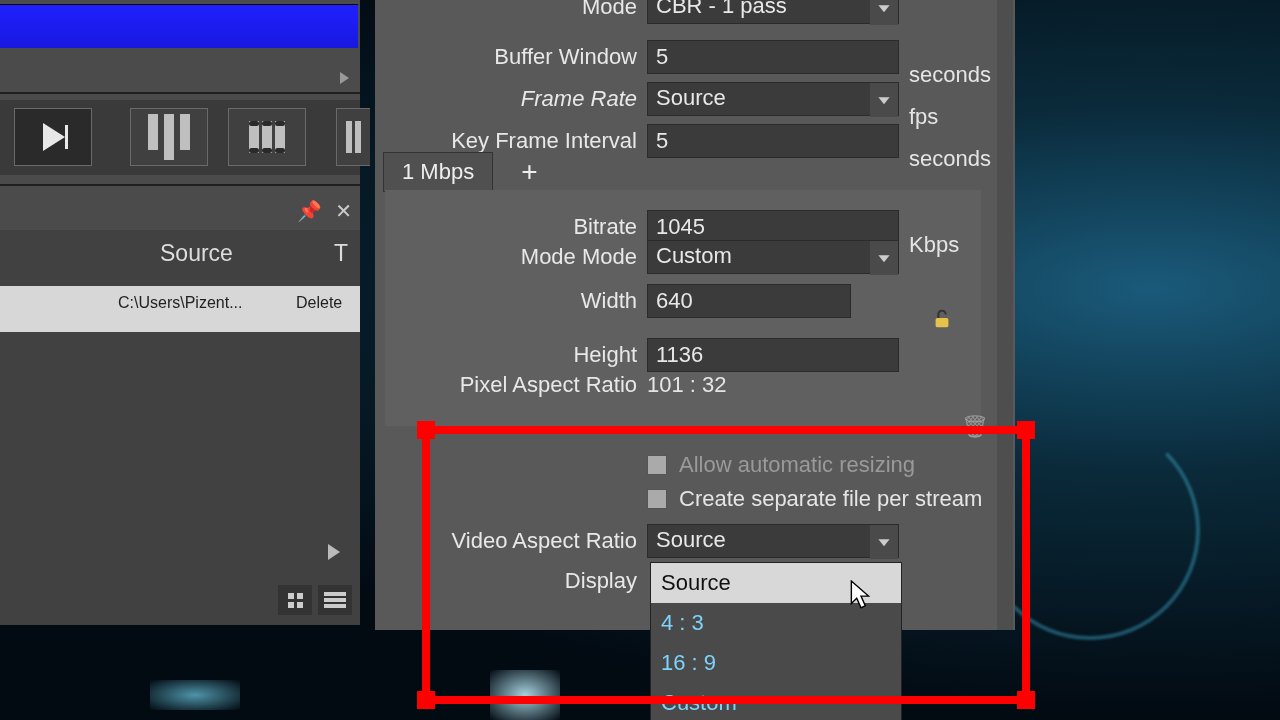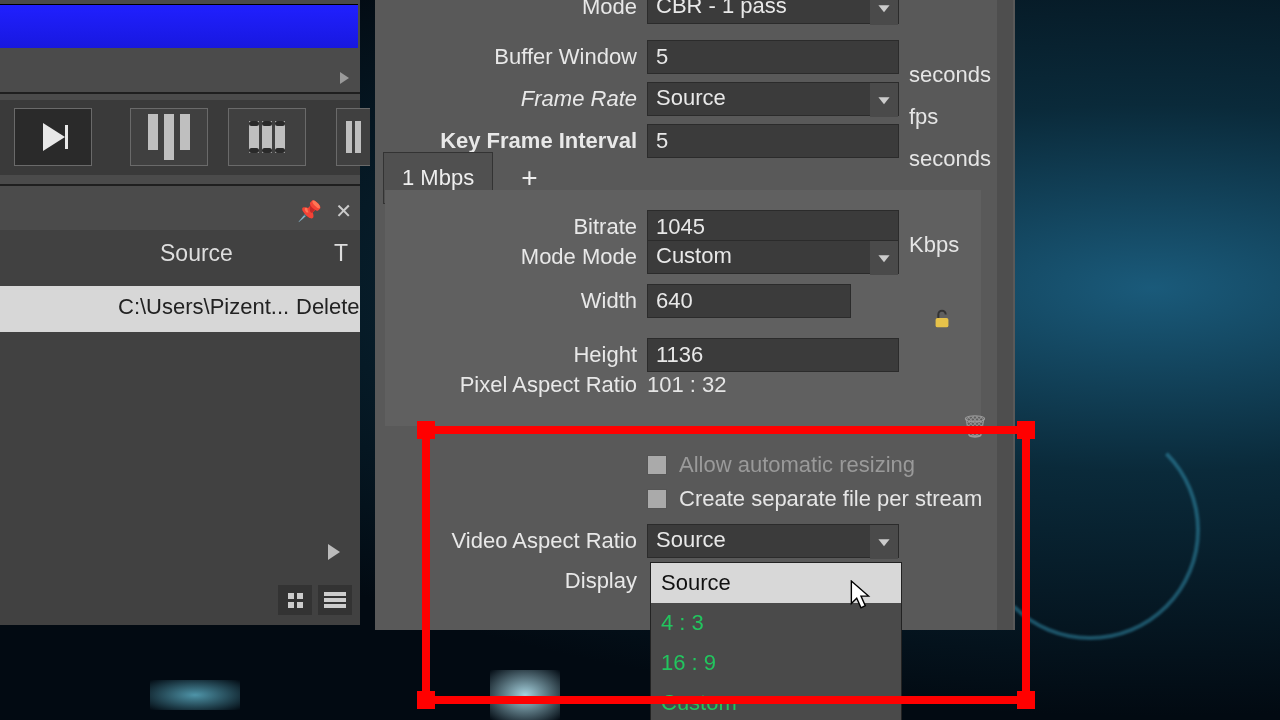--- a/index.html
+++ b/index.html
@@ -34,21 +34,21 @@
 
   .divider-t2 { position: absolute; left: 0; top: 184px; width: 360px; height: 2px; background: #1f1f1f; }
   .pin-row { position: absolute; left: 0; top: 195px; width: 360px; height: 30px; }
   .pin-icon { position: absolute; right: 38px; top: 4px; color: #ccc; font-size: 20px; }
   .x-icon   { position: absolute; right: 8px;  top: 4px; color: #ccc; font-size: 20px; }
 
   .source-panel { position: absolute; left: 0; top: 230px; width: 360px; height: 395px; background: #414141; }
   .src-header { position: absolute; left: 0; top: 10px; width: 360px; color: #ddd; font-size: 23px; }
   .src-header .col-src { position: absolute; left: 160px; }
   .src-header .col-t   { position: absolute; left: 334px; }
-  .src-row { position: absolute; left: 0; top: 56px; width: 360px; height: 46px; background: #d7d7d7; color: #222; font-size: 22px; }
+  .src-row { position: absolute; left: 0; top: 56px; width: 360px; height: 46px; background: #d7d7d7; color: #222; font-size: 16px; }
   .src-row .path   { position: absolute; left: 118px; top: 8px; }
   .src-row .delete { position: absolute; left: 296px; top: 8px; }
   .play-arrow { position: absolute; right: 20px; bottom: 65px; width: 0; height: 0; border-top: 8px solid transparent; border-bottom: 8px solid transparent; border-left: 12px solid #bbb; }
   .view-btns { position: absolute; right: 8px; bottom: 10px; display: flex; gap: 6px; }
   .view-btn { width: 34px; height: 30px; background: #333; display: flex; align-items: center; justify-content: center; }
   .grid-dots { display: grid; grid-template-columns: repeat(2,6px); gap: 3px; }
   .grid-dots div { width: 6px; height: 6px; background: #ccc; }
   .list-lines div { width: 22px; height: 4px; background: #ccc; margin: 2px 0; }
 
   
@@ -56,33 +56,33 @@
   .scrollbar { position: absolute; right: 2px; top: 0; width: 16px; height: 630px; background: #4e4e4e; }
   .row { position: absolute; left: 0; width: 620px; display: flex; align-items: center; }
   .lbl { text-align: right; margin-right: 10px; color: #e8e8e8; }
   .input { height: 34px; background: #3b3b3b; border: 1px solid #2b2b2b; color: #e8e8e8; padding: 2px 8px; font-size: 22px; }
   .select { position: relative; }
   .select .chev { position: absolute; right: 0; top: 0; width: 28px; height: 34px; background: #4a4a4a; display: flex; align-items: center; justify-content: center; }
   .select .chev svg { width: 14px; height: 14px; }
   .unit { margin-left: 10px; margin-top: 36px; }
 
   .tabs { position: absolute; left: 8px; top: 152px; display: flex; align-items: center; gap: 28px; }
-  .tab { background: #505050; border: 1px solid #333; padding: 12px 18px; color: #eee; }
+  .tab { background: #505050; border: 1px solid #333; padding: 6px 18px; color: #eee; }
   .plus { font-size: 28px; color: #eee; }
 
   .inner-group { position: absolute; left: 10px; top: 190px; width: 596px; height: 236px; background: #606060; }
   .lock { position: absolute; left: 544px; top: 118px; width: 26px; height: 22px; }
   .lock svg { width: 100%; height: 100%; }
   .trash { position: absolute; right: 26px; top: 414px; color: #999; font-size: 22px; }
 
   .checkbox { width: 20px; height: 20px; background: #aaa; border: 1px solid #555; margin-right: 12px; }
 
   
   .dropdown { position: absolute; left: 275px; top: 562px; width: 252px; background: #4a4a4a; border: 1px solid #222; z-index: 50; }
-  .dropdown .opt { padding: 7px 10px; color: #22c55e; font-size: 22px; }
+  .dropdown .opt { padding: 7px 10px; color: #7dd3fc; font-size: 22px; }
   .dropdown .opt.sel { background: #d8d8d8; color: #111; }
 
   
   .highlight { position: absolute; left: 422px; top: 426px; width: 608px; height: 278px; border: 8px solid #ff0000; z-index: 60; pointer-events: none; }
   .corner { position: absolute; width: 18px; height: 18px; background: #ff0000; }
   .corner.tl { left: -13px; top: -13px; }
   .corner.tr { right: -13px; top: -13px; }
   .corner.bl { left: -13px; bottom: -13px; }
   .corner.br { right: -13px; bottom: -13px; }
 
@@ -195,21 +195,21 @@
       <div class="chev">
           <svg viewBox="0 0 10 10">
             <polygon points="1,3 9,3 5,8" fill="#ccc"></polygon>
           </svg>
         </div>
     </div>
     <span class="unit">fps</span>
   </div>
 
   <div class="row" style="top:110px;">
-    <div class="lbl" style="width:262px;font-weight:bold;">Key Frame Interval</div>
+    <div class="lbl" style="width:262px;">Key Frame Interval</div>
     <input class="input" style="width: 252px;" value="5">
     <span class="unit">seconds</span>
   </div>
 
   <div class="tabs">
     <div class="tab">1 Mbps</div>
     <div class="plus">+</div>
   </div>
 
   <div class="inner-group">

